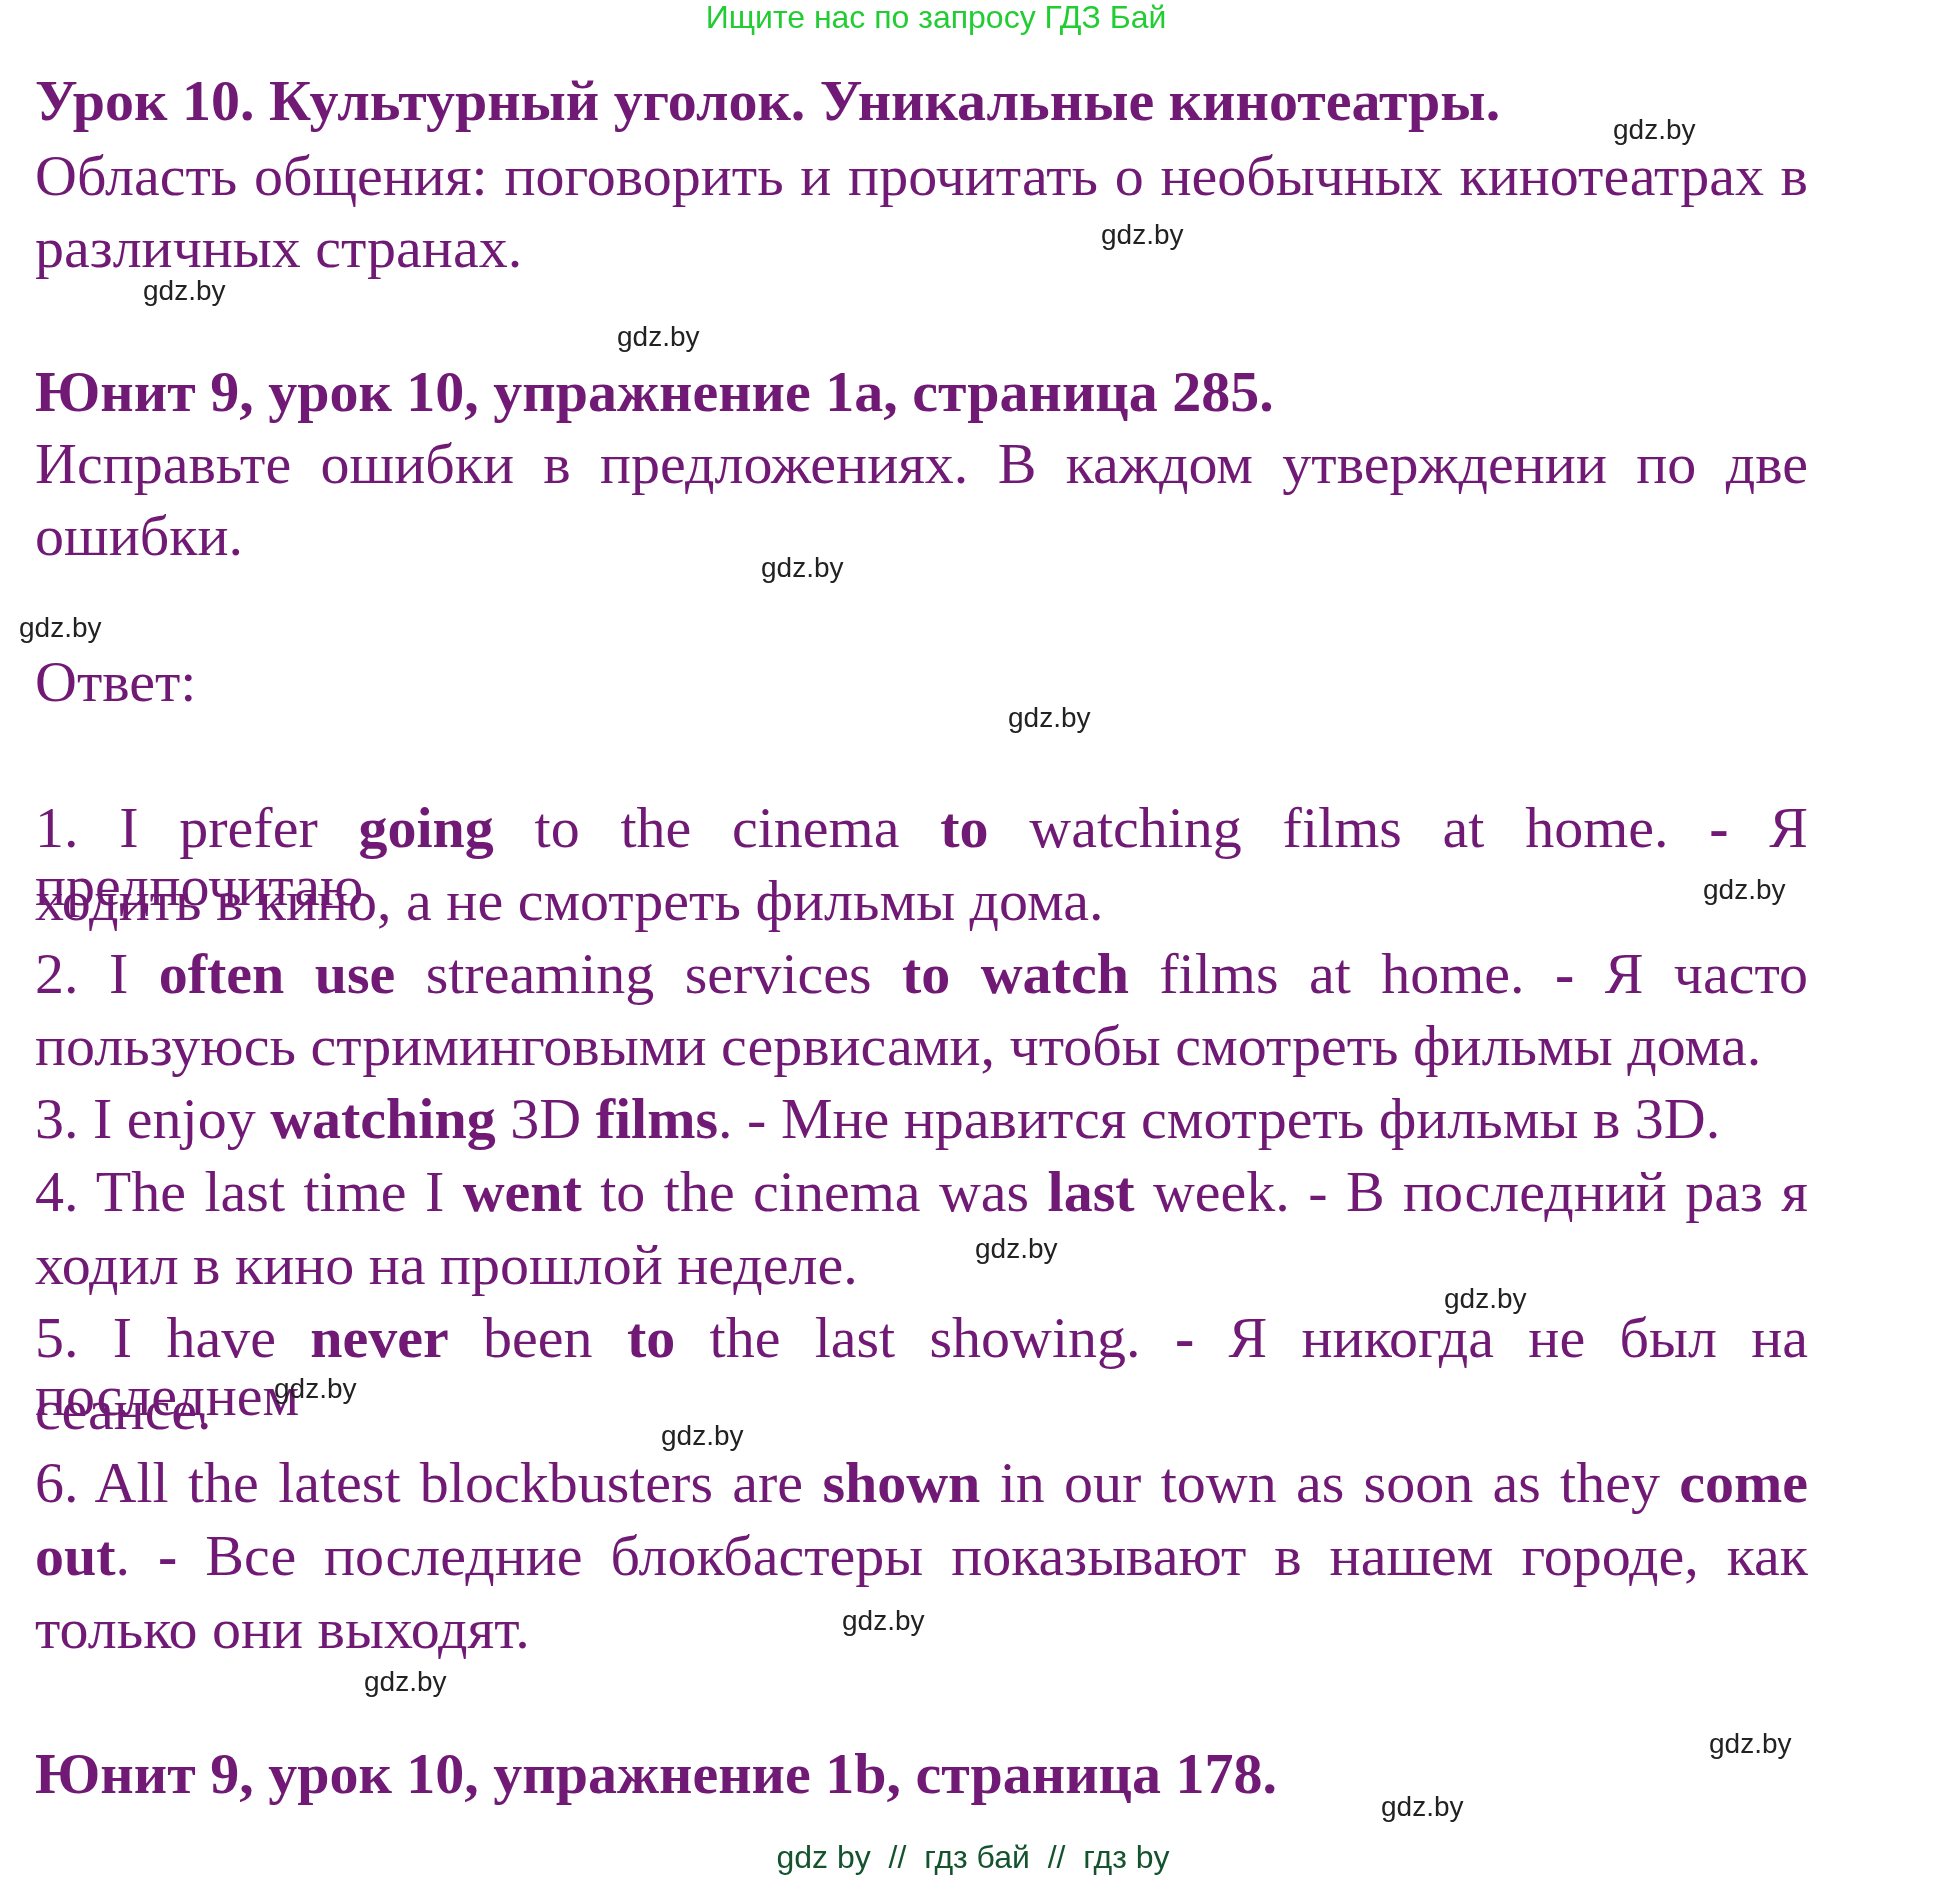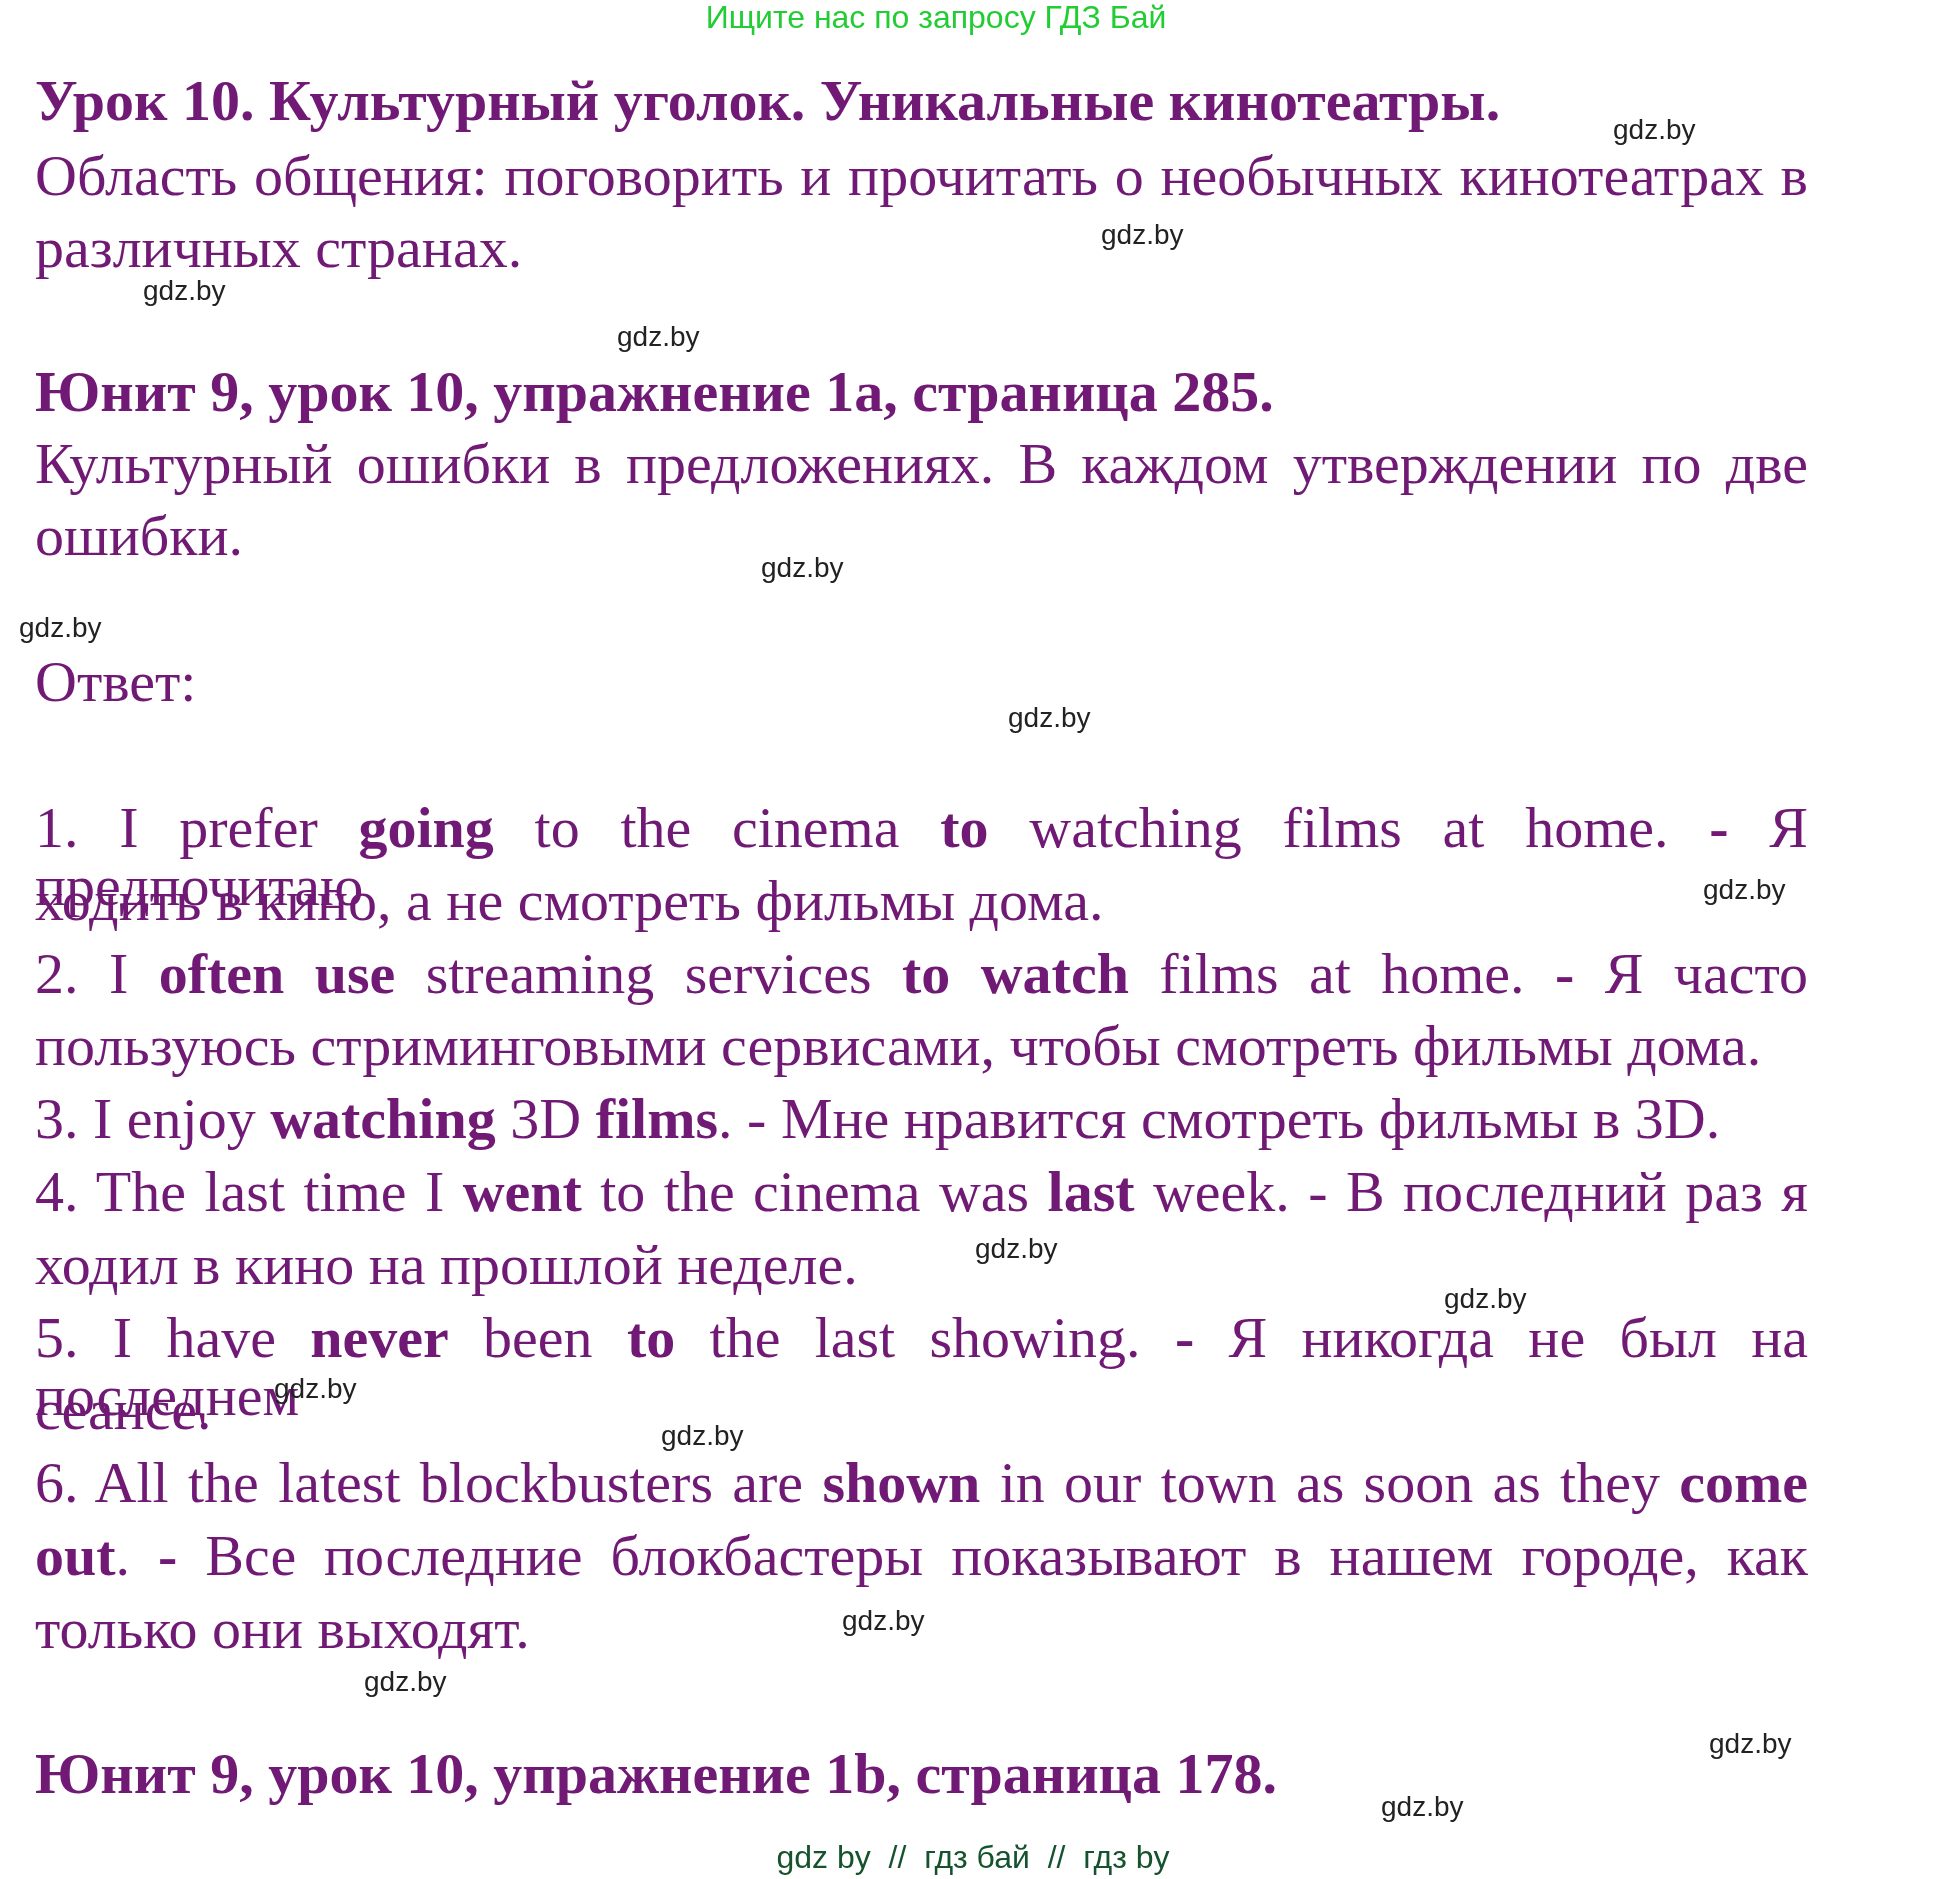--- a/index.html
+++ b/index.html
@@ -54,21 +54,21 @@
 </head>
 <body>
 
 <div class="top-banner" style="color: rgb(34, 204, 51);">Ищите нас по запросу ГДЗ Бай</div>
 
 <div class="line bold-title" style="top:72px">Урок 10. Культурный уголок. Уникальные кинотеатры.</div>
 <div class="line justify" style="top:147px">Область общения: поговорить и прочитать о необычных кинотеатрах в</div>
 <div class="line" style="top:219px">различных странах.</div>
 
 <div class="line bold-title" style="top:363px">Юнит 9, урок 10, упражнение 1a, страница 285.</div>
-<div class="line justify" style="top:435px">Культурный ошибки в предложениях. В каждом утверждении по две</div>
+<div class="line justify" style="top:435px">Исправьте ошибки в предложениях. В каждом утверждении по две</div>
 <div class="line" style="top:507px">ошибки.</div>
 <div class="line" style="top:653px">Ответ:</div>
 
 <div id="answers">
     <div class="line justify" style="top: 799px;"><span>1. I prefer </span><span class="seg-b">going</span><span> to the cinema </span><span class="seg-b">to</span><span> watching films at home. </span><span class="seg-b">-</span><span> Я предпочитаю</span></div>
     <div class="line" style="top: 872px;"><span>ходить в кино, а не смотреть фильмы дома.</span></div>
     <div class="line justify" style="top: 945px;"><span>2. I </span><span class="seg-b">often use</span><span> streaming services </span><span class="seg-b">to watch</span><span> films at home. </span><span class="seg-b">-</span><span> Я часто</span></div>
     <div class="line" style="top: 1017px;"><span>пользуюсь стриминговыми сервисами, чтобы смотреть фильмы дома.</span></div>
     <div class="line" style="top: 1090px;"><span>3. I enjoy </span><span class="seg-b">watching</span><span> 3D </span><span class="seg-b">films</span><span>. - Мне нравится смотреть фильмы в 3D.</span></div>
     <div class="line justify" style="top: 1163px;"><span>4. The last time I </span><span class="seg-b">went</span><span> to the cinema was </span><span class="seg-b">last</span><span> week. - В последний раз я</span></div>

